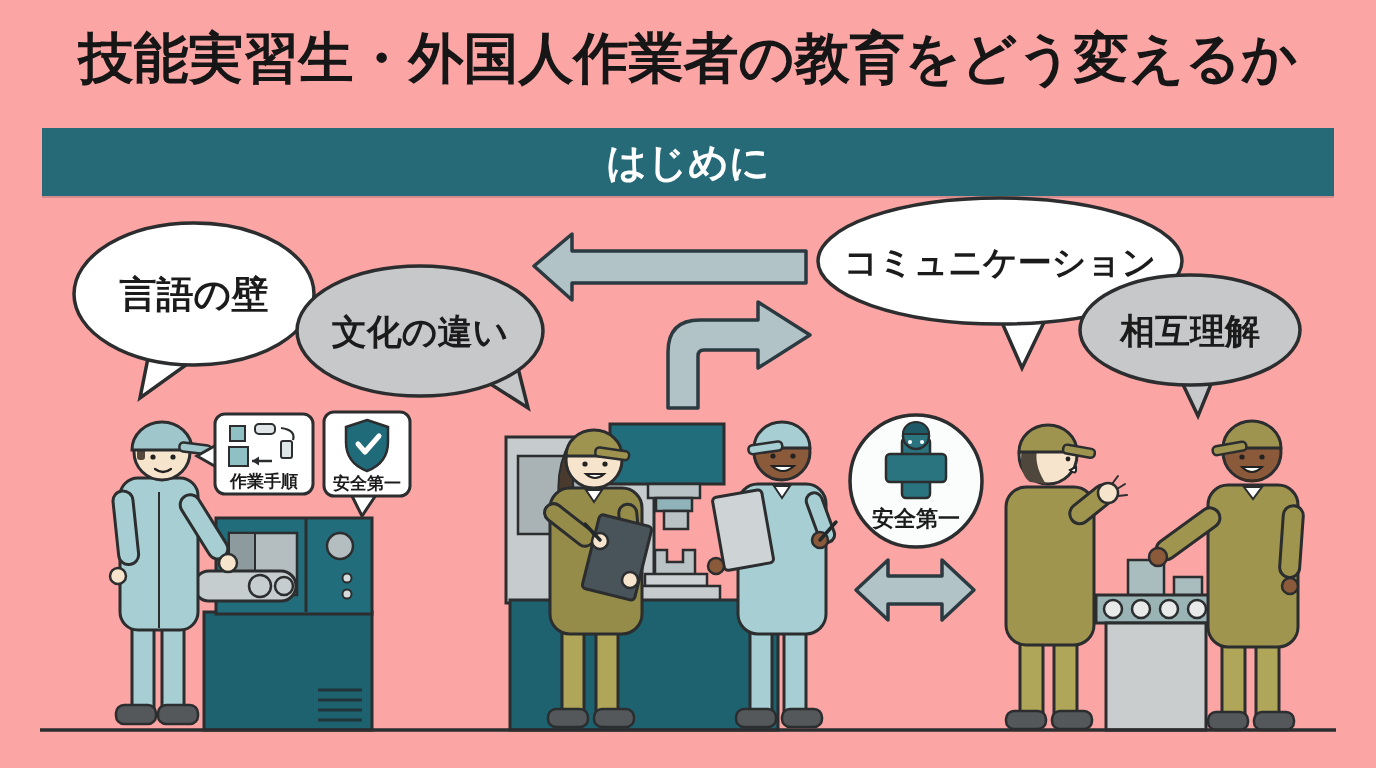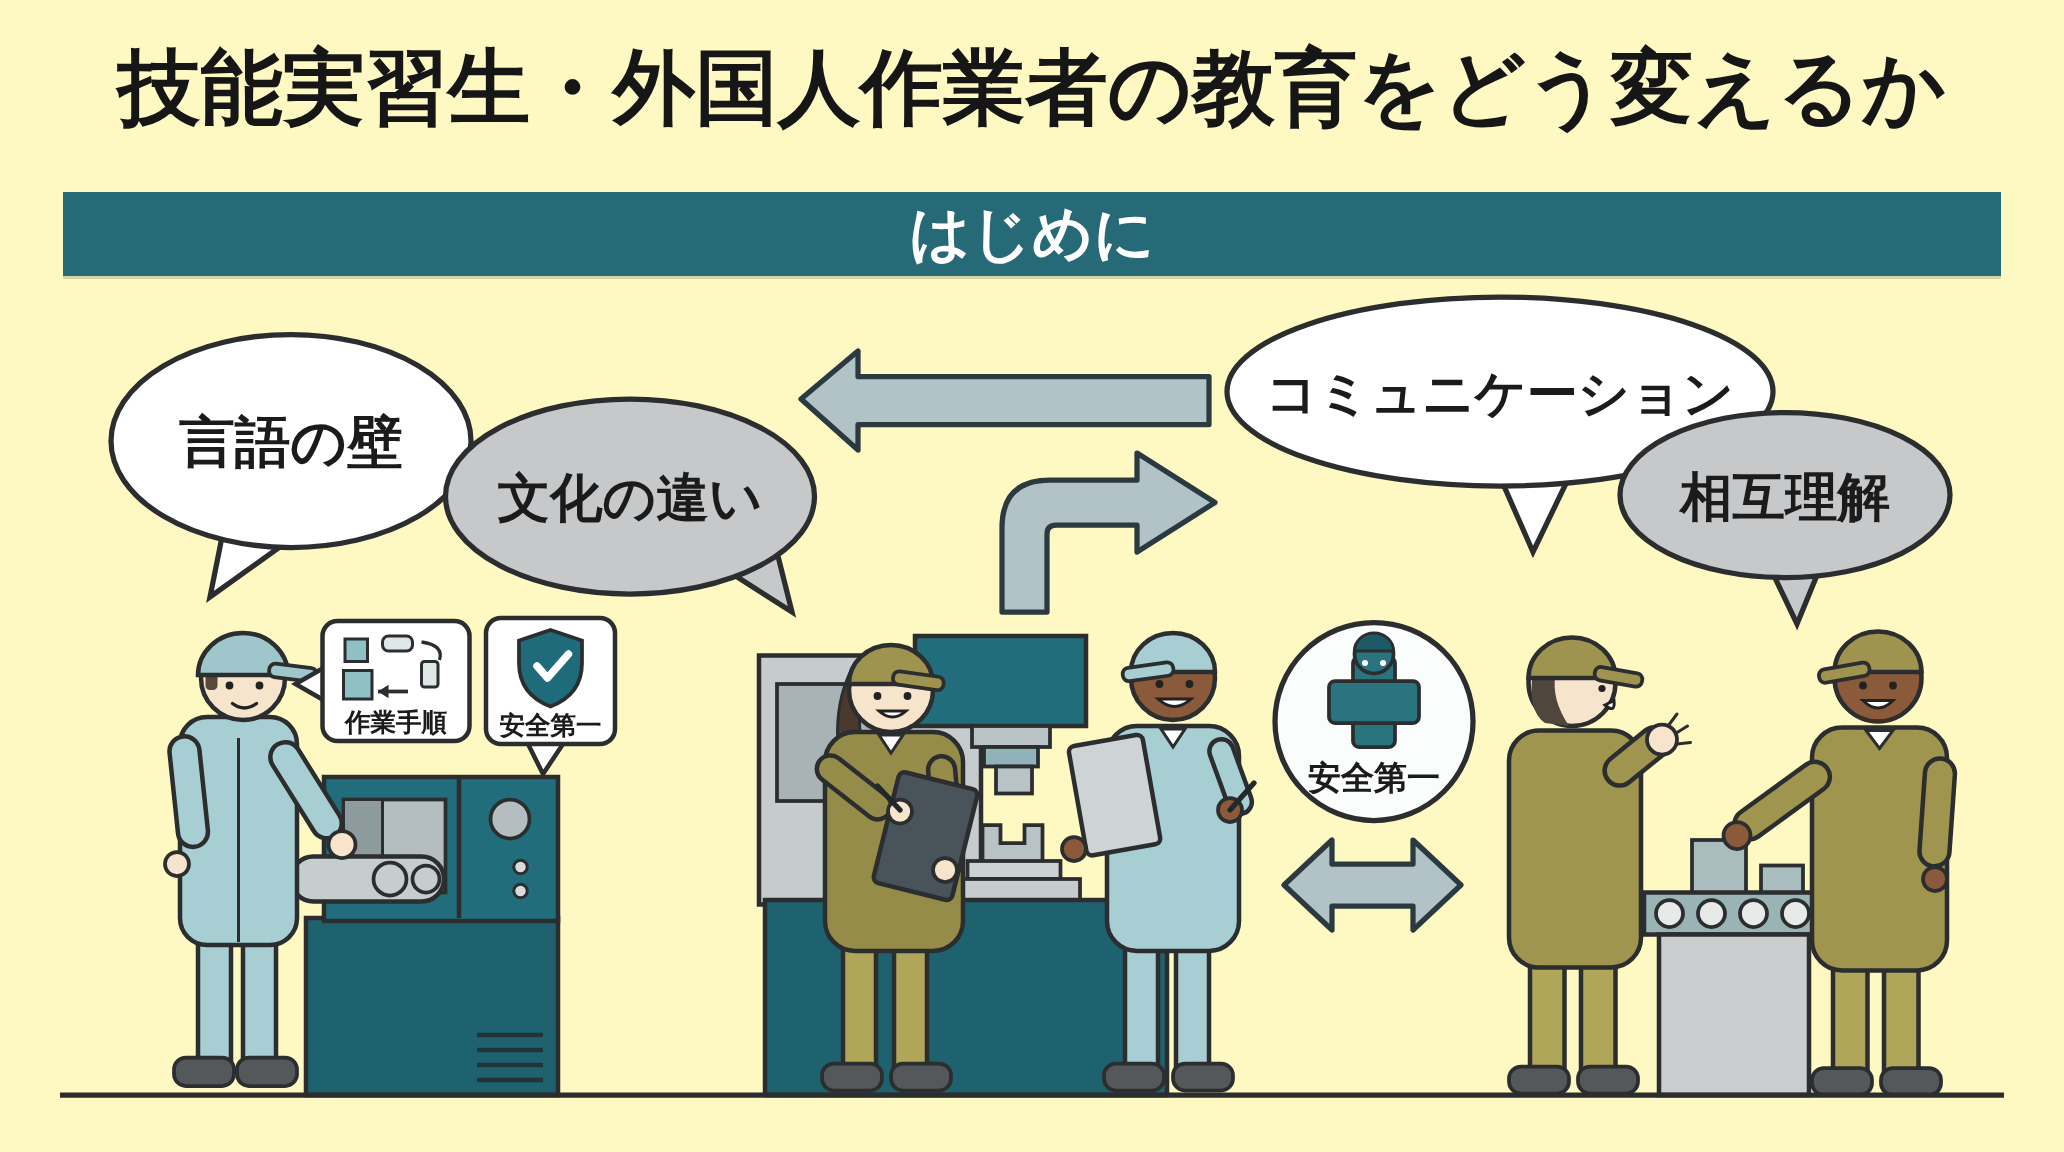--- a/index.html
+++ b/index.html
@@ -1,28 +1,28 @@
 <!DOCTYPE html>
 <html><head>
 <meta charset="utf-8">
 <style>
   html,body{margin:0;padding:0;background:#9fb6b8;}
   .stage{
     position:relative;width:1376px;height:768px;overflow:hidden;
-    background:#fef9c3;
+    background:#fca5a5;
     font-family:"Liberation Sans","DejaVu Sans",sans-serif;
   }
   .page-title{
     position:absolute;left:0;top:22px;width:100%;
     text-align:center;font-size:55px;font-weight:900;color:#161616;
     letter-spacing:0px;white-space:nowrap;
   }
   .banner{
-    position:absolute;left:42px;top:128px;width:1292px;height:56px;
-    background:#266a78;display:flex;align-items:flex-start;justify-content:center;
+    position:absolute;left:42px;top:128px;width:1292px;height:68px;
+    background:#266a78;display:flex;align-items:center;justify-content:center;
     box-shadow:0 2px 0 rgba(0,0,0,.15);
   }
   .banner span{color:#ffffff;font-size:40px;font-weight:800;}
   svg{position:absolute;left:0;top:0;}
   text{font-family:"Liberation Sans","DejaVu Sans",sans-serif;font-weight:bold;fill:#1b1b1b;}
 </style>
 </head>
 <body>
 
 <div class="stage">

